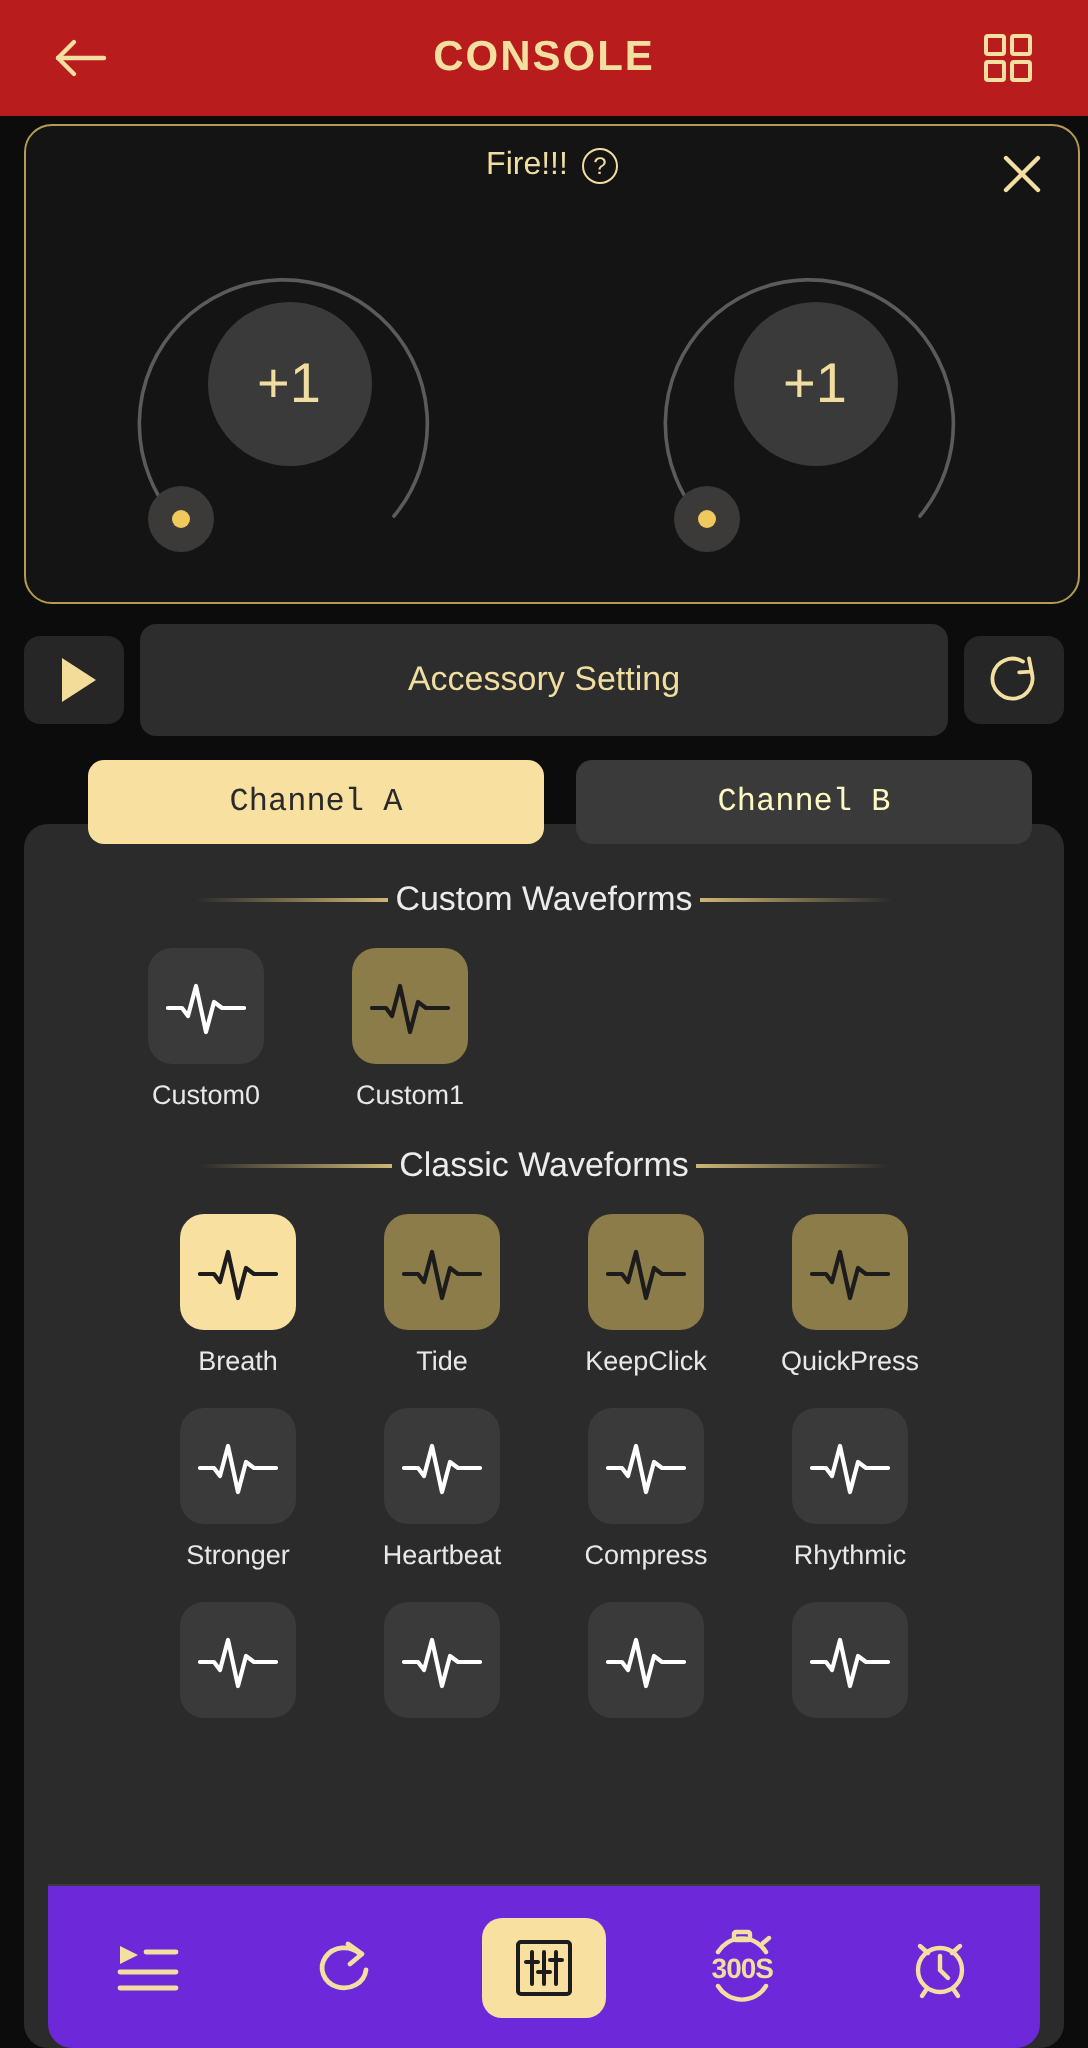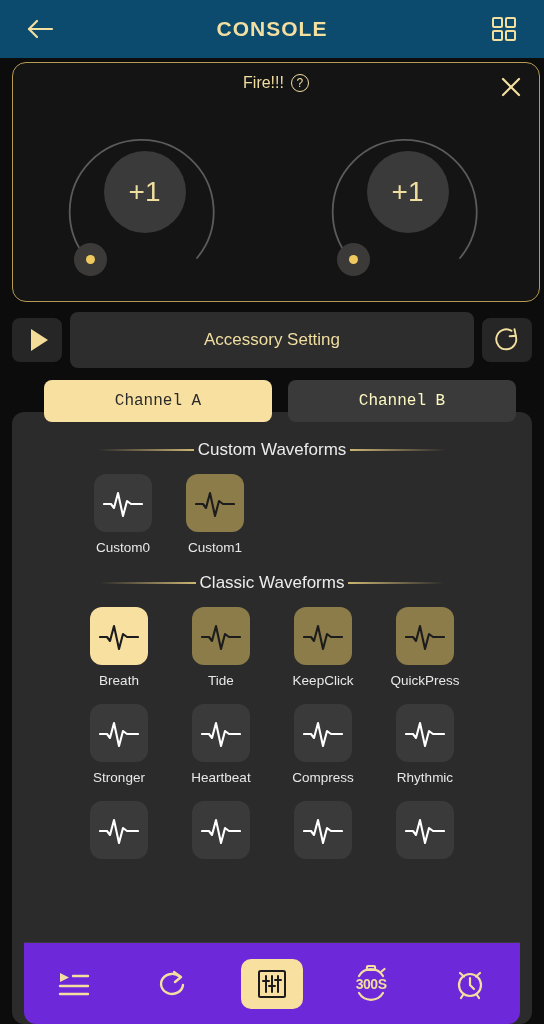--- a/index.html
+++ b/index.html
@@ -18,21 +18,21 @@
   }
 
   
   .header {
     height: 58px;
     flex: 0 0 58px;
     display: flex;
     align-items: center;
     justify-content: space-between;
     padding: 0 20px;
-    background: #0c4a6e;
+    background: #b91c1c;
   }
   .back-arrow { width: 40px; height: 40px; display: flex; align-items: center; justify-content: center; cursor: pointer; }
   .page-title {
     color: #f3dfa0;
     font-size: 21px;
     font-weight: bold;
     letter-spacing: 1px;
   }
   .grid-icon { width: 40px; height: 40px; display: flex; align-items: center; justify-content: center; cursor: pointer; }
 
@@ -169,21 +169,21 @@
   .rule.right { background: linear-gradient(to left,  rgba(190,165,96,0), #cdb574); }
   .section-title { color: #ececec; font-size: 17px; }
 
   .wave-grid {
     display: grid;
     grid-template-columns: repeat(4, 1fr);
     row-gap: 16px;
     padding: 0 56px;
     justify-items: center;
   }
-  .wave-grid.custom { padding: 0 76px; justify-items: start; }
+  .wave-grid.custom { padding: 0 56px; justify-items: start; }
   .wave-item { display: flex; flex-direction: column; align-items: center; width: 70px; cursor: pointer; }
   .wave-tile {
     width: 58px; height: 58px;
     border-radius: 12px;
     display: flex; align-items: center; justify-content: center;
   }
   .wave-tile.dark     { background: #3a3a3a; }
   .wave-tile.olive    { background: #8c7c4a; }
   .wave-tile.selected { background: #f7e0a0; }
   .wave-label { margin-top: 8px; font-size: 13.5px; color: #e8e8e8; white-space: nowrap; }

